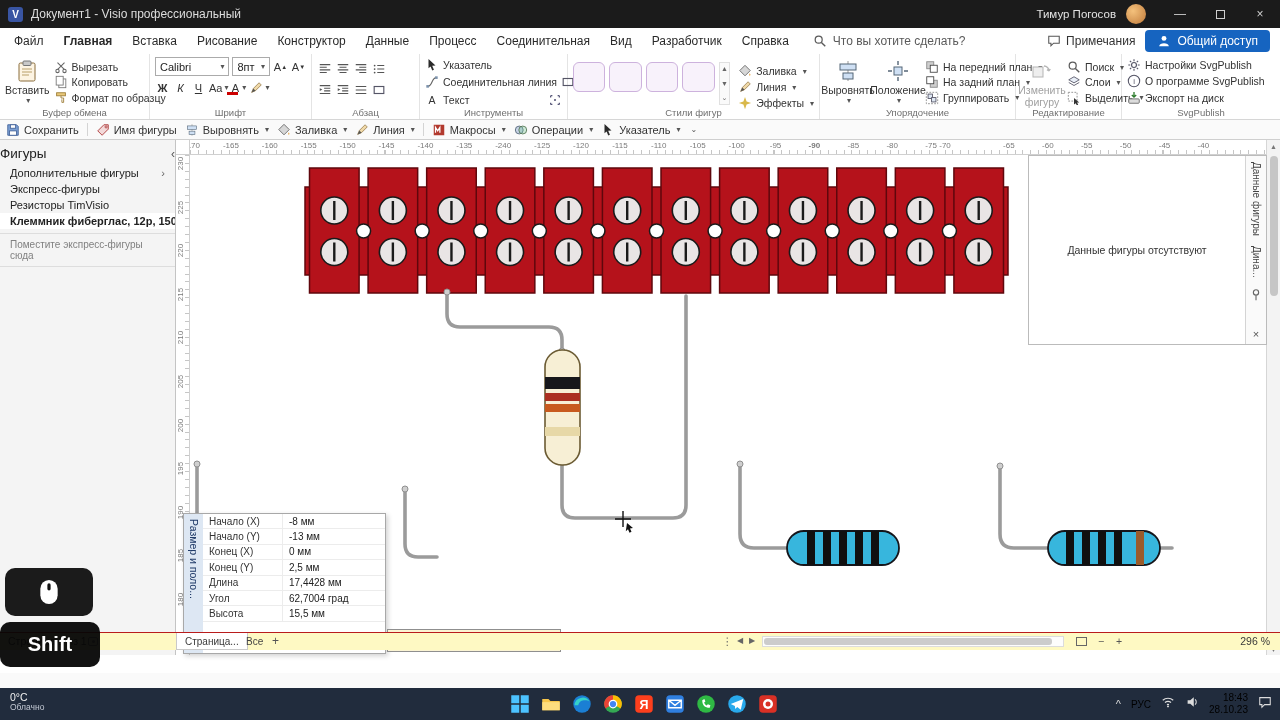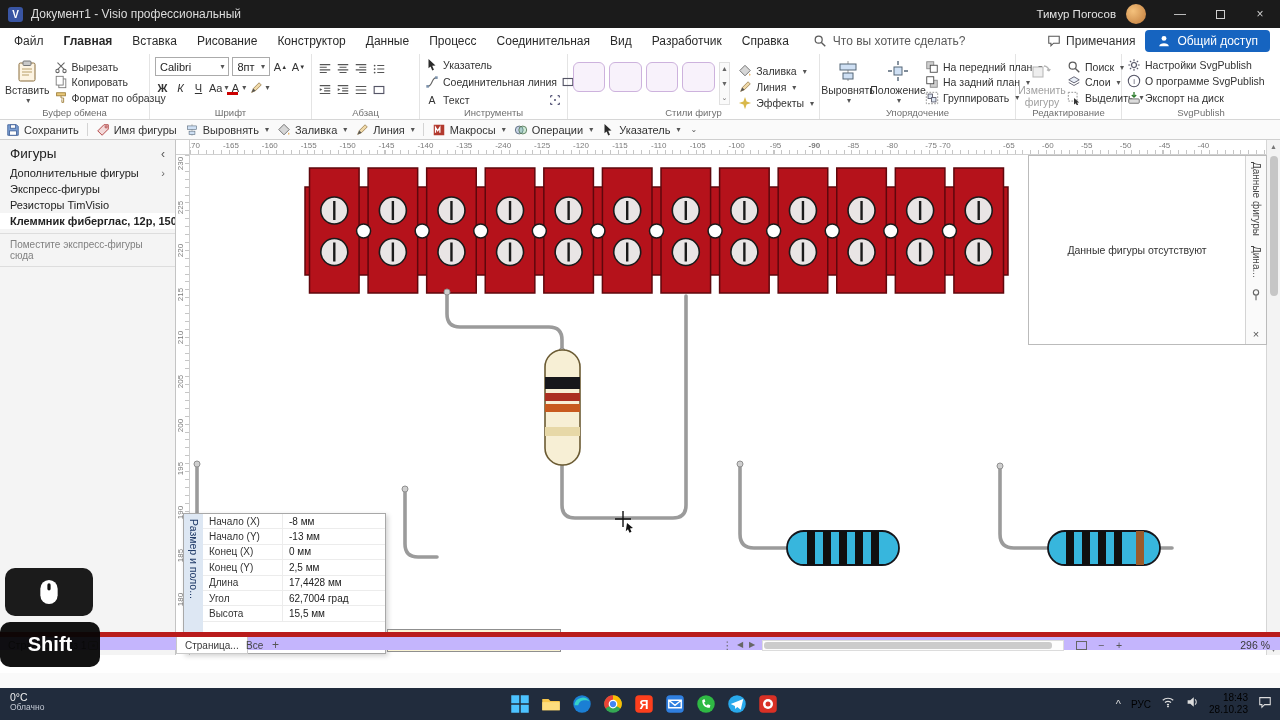--- a/index.html
+++ b/index.html
@@ -44,21 +44,21 @@
 .thumb{width:37px;height:30px;border:1px solid #cdb2dd;border-radius:6px;background:#f8f2fb}
 .scrollcol{width:13px;display:flex;flex-direction:column;align-items:center;justify-content:space-between;font-size:7px;color:#666;border:1px solid #e0e0e0;background:#fafafa;padding:2px 0}
 .grayed{color:#a0a0a0 !important}
 .grayed svg *{stroke:#b5b5b5 !important}
 
 #quickbar{left:0;top:120px;width:1280px;height:20px;background:#fafafa;border-bottom:1px solid #cfcfcf;display:flex;align-items:center;gap:8px;padding-left:6px;font-size:11px;color:#333}
 .qitem{display:flex;align-items:center;gap:4px;white-space:nowrap}
 .sep{width:1px;height:13px;background:#d4d4d4}
 
 #shapes{left:0;top:140px;width:176px;height:515px;background:#f4f4f4;border-right:1px solid #c4c4c4;display:flex;flex-direction:column}
-#shapes-h{font-size:13.5px;color:#222;padding:6px 10px 4px;display:flex;justify-content:space-between;align-items:center}
+#shapes-h{font-size:13.5px;color:#222;padding:6px 0 4px;display:flex;justify-content:space-between;align-items:center}
 #shapes-h .chev{color:#555;font-size:12px}
 .srow{font-size:11px;color:#222;padding:2px 10px;display:flex;justify-content:space-between;align-items:center;white-space:nowrap;overflow:hidden}
 .srow.bold{font-weight:bold;background:#fff}
 #shapes-hint{font-size:10px;color:#808080;padding:5px 10px;border-top:1px solid #ddd;border-bottom:1px solid #ddd;margin-top:4px}
 #shapes-body{flex:1;background:#fbfbfb;padding-top:12px}
 .shape-item{display:flex;align-items:center;gap:7px;padding:4px 12px;font-size:10.5px;color:#333}
 .shape-item-icon{width:24px;height:9px;background:#111;border-radius:2px;flex:none}
 
 #corner{left:176px;top:140px;width:14px;height:15px;background:#fff;border-right:1px solid #d0d0d0;border-bottom:1px solid #d0d0d0}
 #ruler-top{left:190px;top:140px;width:1076px;height:15px;background:#fff;border-bottom:1px solid #d0d0d0;overflow:hidden;
@@ -86,21 +86,21 @@
 #sp-strip .stripicons{margin-top:auto;display:flex;flex-direction:column;align-items:center;font-size:9px;color:#44557a;gap:1px;padding-bottom:2px}
 #sp-rows{flex:1}
 .sp-row{display:flex;height:15.4px;border-bottom:1px solid #ececec;align-items:center}
 .sp-l{width:80px;padding-left:6px;font-size:10px;color:#333;border-right:1px solid #ececec;height:100%;display:flex;align-items:center}
 .sp-v{padding-left:6px;font-size:10px;color:#222}
 
 #docexp{left:387px;top:629px;width:174px;height:23px;background:#fbf4d3;border:1px solid #8f8f8f;display:flex;align-items:center;padding:0 7px;gap:6px}
 #docexp .t{font-size:12px;color:#17356e;flex:1;white-space:nowrap;overflow:hidden}
 #docexp .x{font-size:11px;color:#333}
 
-#statusbar{left:0;top:632px;width:1280px;height:18px;background:#c4b5fd;border-top:5px solid #b91c1c;font-size:10.5px;color:#3a3a3a}
+#statusbar{left:0;top:632px;width:1280px;height:18px;background:#fef9c3;border-top:1px solid #b91c1c;font-size:10.5px;color:#3a3a3a}
 #sb-pageinfo{position:absolute;left:8px;top:2px}
 #sb-rec{position:absolute;left:88px;top:4px;width:10px;height:9px;border:1px solid #888;border-radius:2px}
 #sb-rec:after{content:"";position:absolute;left:2.5px;top:2px;width:3px;height:3px;border-radius:50%;background:#888}
 .pagetab{position:absolute;top:0;height:17px;display:flex;align-items:center;padding:0 8px;font-size:10px}
 #sb-page{left:176px;background:#fff;border:1px solid #c9c9c9;border-top:none}
 #sb-all{left:238px;color:#444}
 #sb-plus{position:absolute;left:272px;top:1px;font-size:12px;color:#555}
 #sb-dots{position:absolute;left:722px;top:2px;color:#666}
 #sb-left-ar{position:absolute;left:737px;top:3px;font-size:8px;color:#666}
 #sb-right-ar{position:absolute;left:749px;top:3px;font-size:8px;color:#666}

